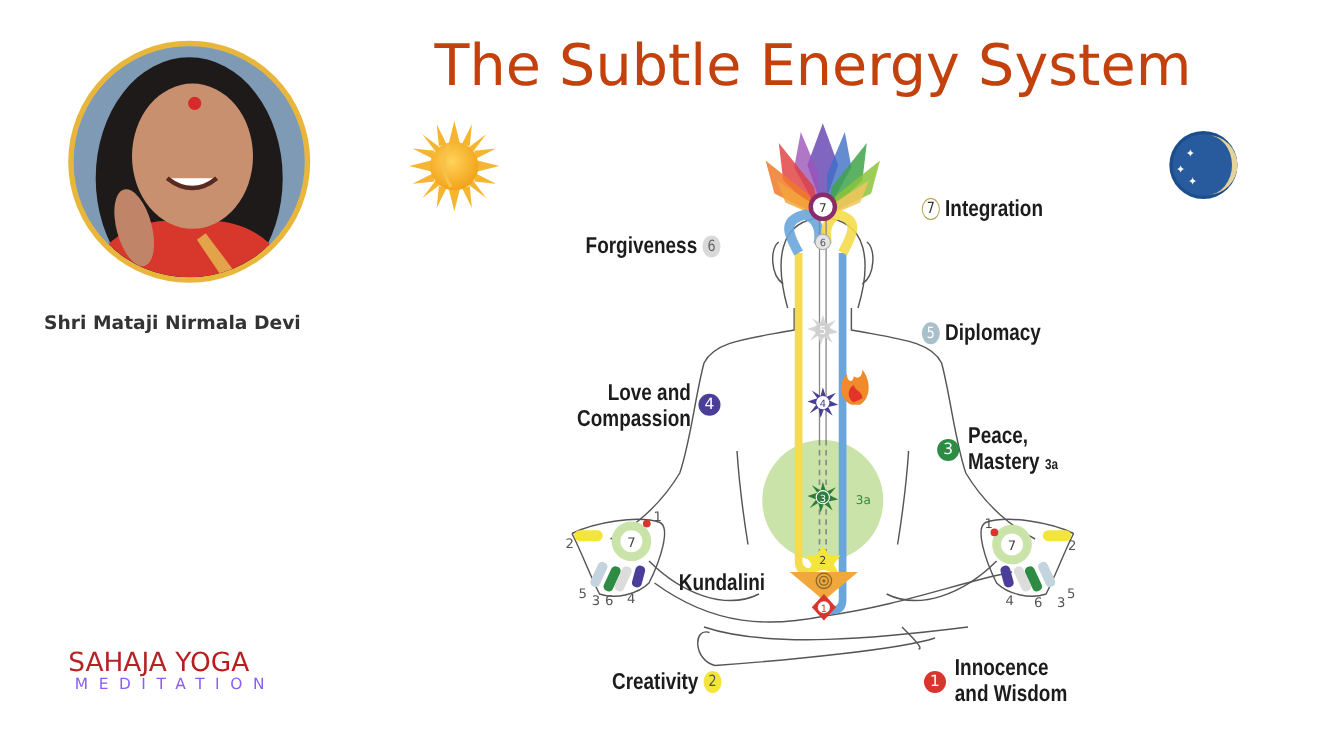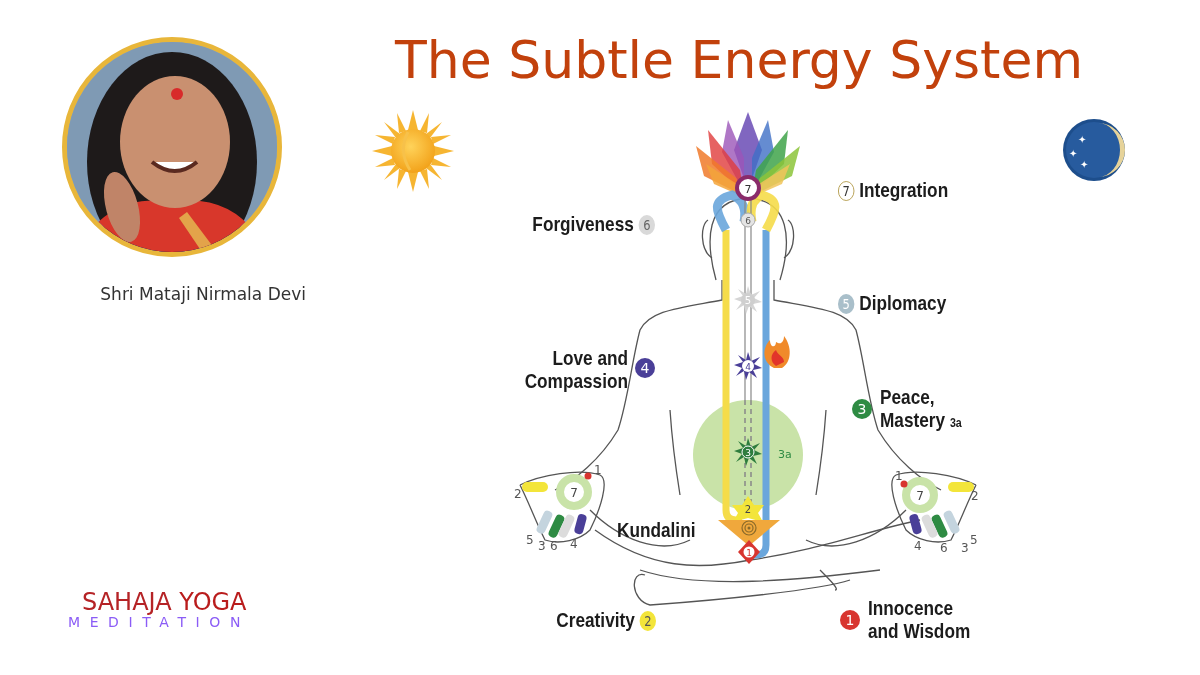--- a/index.html
+++ b/index.html
@@ -1,22 +1,22 @@
 <!DOCTYPE html>
 <html><head>
 <meta charset="utf-8">
 <style>
   html, body { margin:0; padding:0; background:#ffffff; }
   body { width:1200px; height:675px; position:relative; overflow:hidden; font-family:"Liberation Sans", sans-serif; }
   .abs { position:absolute; }
   .title { left:395px; top:28px; width:720px; font-family:"DejaVu Sans", sans-serif; font-size:52px; color:#c2410c; letter-spacing:0px; white-space:nowrap; line-height:64px; }
   .portrait { left:62px; top:37px; width:220px; height:220px; border-radius:50%; border:5px solid #e8b63a; box-sizing:border-box; overflow:hidden; background:#8aa4bc; }
-  .caption { left:40px; top:284px; width:266px; text-align:right; font-family:"DejaVu Sans", sans-serif; font-size:17px; color:#333; }
+  .caption { left:40px; top:284px; width:266px; text-align:left; font-family:"DejaVu Sans", sans-serif; font-size:17px; color:#333;font-weight:bold; }
   .logo1 { left:62px; top:588px; font-family:"DejaVu Sans", sans-serif; font-size:24px; letter-spacing:0px; white-space:nowrap; }
-  .logo1 .a { color:#b52326;margin-left:20px; }
+  .logo1 .a { color:#b52326; }
   .logo1 .b { color:#b91c1c; }
   .logo2 { left:68px; top:614px; font-family:"DejaVu Sans", sans-serif; font-size:14px; letter-spacing:9.6px; color:#8b5cf6; white-space:nowrap; }
   .lbl { font-family:"Liberation Sans", sans-serif; font-weight:bold; font-size:21px; color:#1c1c1c; line-height:23px; transform:scaleX(0.82); white-space:nowrap; }
   .lbl.r { transform-origin:left center; }
   .lbl.l { transform-origin:right center; text-align:right; }
   .num { display:inline-block; width:20px; height:20px; border-radius:50%; color:#fff; font-size:14px; font-weight:normal; text-align:center; line-height:20px; font-family:"DejaVu Sans", sans-serif; vertical-align:middle; }
   .small3a { font-size:13px; }
   svg text { font-family:"DejaVu Sans", sans-serif; }
 </style>
 </head>

